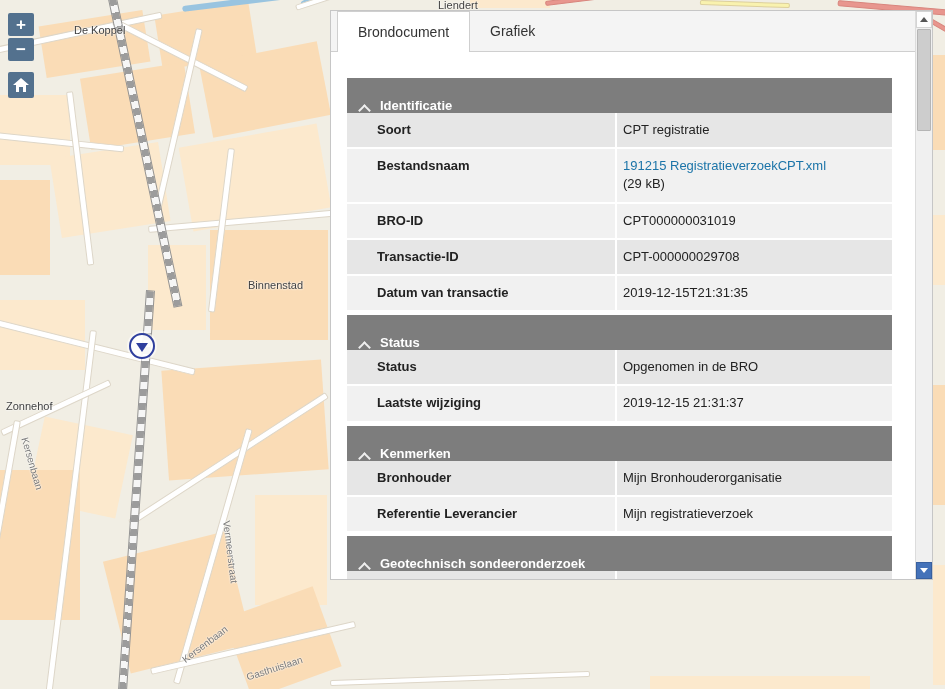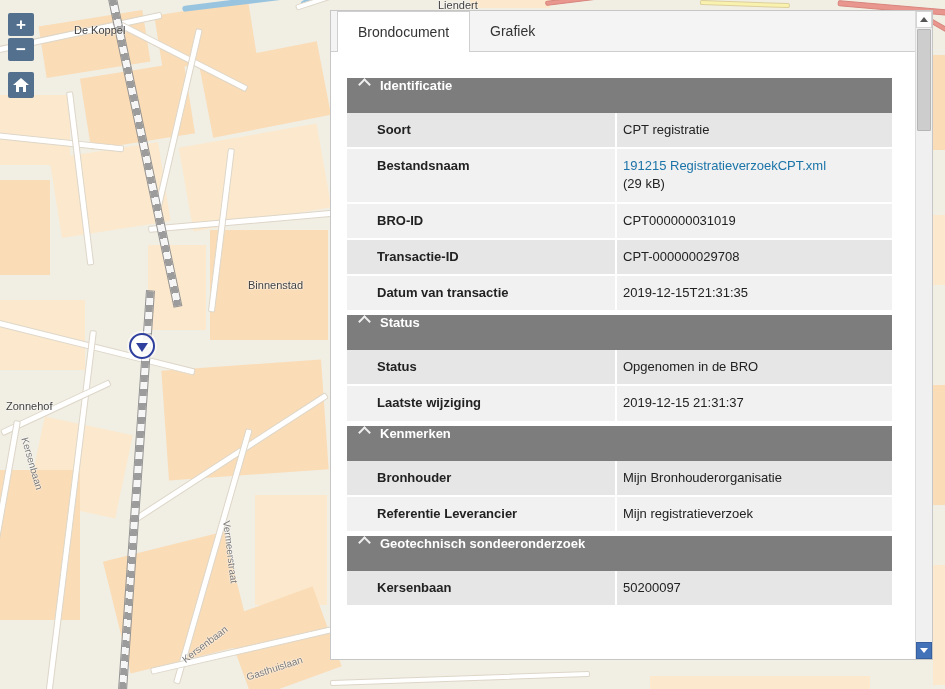--- a/index.html
+++ b/index.html
@@ -29,32 +29,32 @@
   #homebtn { left:8px; top:72px;  height:26px; }
 
   .marker { position:absolute; left:129px; top:333px; width:26px; height:26px;
             border:2px solid #2f3f9e; border-radius:50%; background:rgba(255,255,255,.92);
             display:flex; align-items:center; justify-content:center; cursor:pointer;
             box-shadow:0 0 0 2px rgba(255,255,255,.55); }
   .marker .tri { width:0; height:0; border-left:6px solid transparent;
                  border-right:6px solid transparent; border-top:9px solid #2f3f9e; margin-top:2px; }
 
   
-  .panel { position:absolute; left:330px; top:10px; width:603px; height:650px;
+  .panel { position:absolute; left:330px; top:10px; width:603px; height:570px;
            background:#fff; border:1px solid #c6c6c6; }
   .tabbar { position:absolute; left:0; top:0; right:17px; height:41px; background:#f4f4f4;
             border-bottom:1px solid #cfcfcf; display:flex; padding-left:6px; }
   .tab { padding:0 20px; height:40px; line-height:40px; font-size:14px; color:#333; cursor:pointer; }
   .tab.active { background:#fff; border:1px solid #cfcfcf; border-bottom:none; height:41px; }
 
   .panel-body { position:absolute; left:0; top:41px; right:17px; bottom:0;
                 background:#fff; overflow:hidden; padding:26px 23px 0 16px; }
 
   .sec-header { height:35px; background:#7d7d7d; color:#fff; display:flex;
-                align-items:flex-start; padding-left:13px; margin-top:3px; cursor:pointer; }
+                align-items:flex-end; padding-left:13px; margin-top:3px; cursor:pointer; }
   .sec-header:first-child { margin-top:0; }
   .sec-title { font-weight:bold; font-size:13px; margin-left:11px; }
   .chev { width:9px; height:9px; border-top:2px solid #efefef; border-left:2px solid #efefef;
           transform:translateY(2px) rotate(45deg); }
 
   .row { display:flex; border-bottom:2px solid #fff; background:#e6e6e6; font-size:13px; line-height:1.4; }
   .row.alt { background:#f1f1f1; }
   .cell-label { width:270px; flex:0 0 270px; padding:8px 8px 8px 30px; font-weight:bold;
                 color:#222; border-right:2px solid #fff; }
   .cell-value { flex:1; padding:8px 44px 8px 6px; color:#222; }

